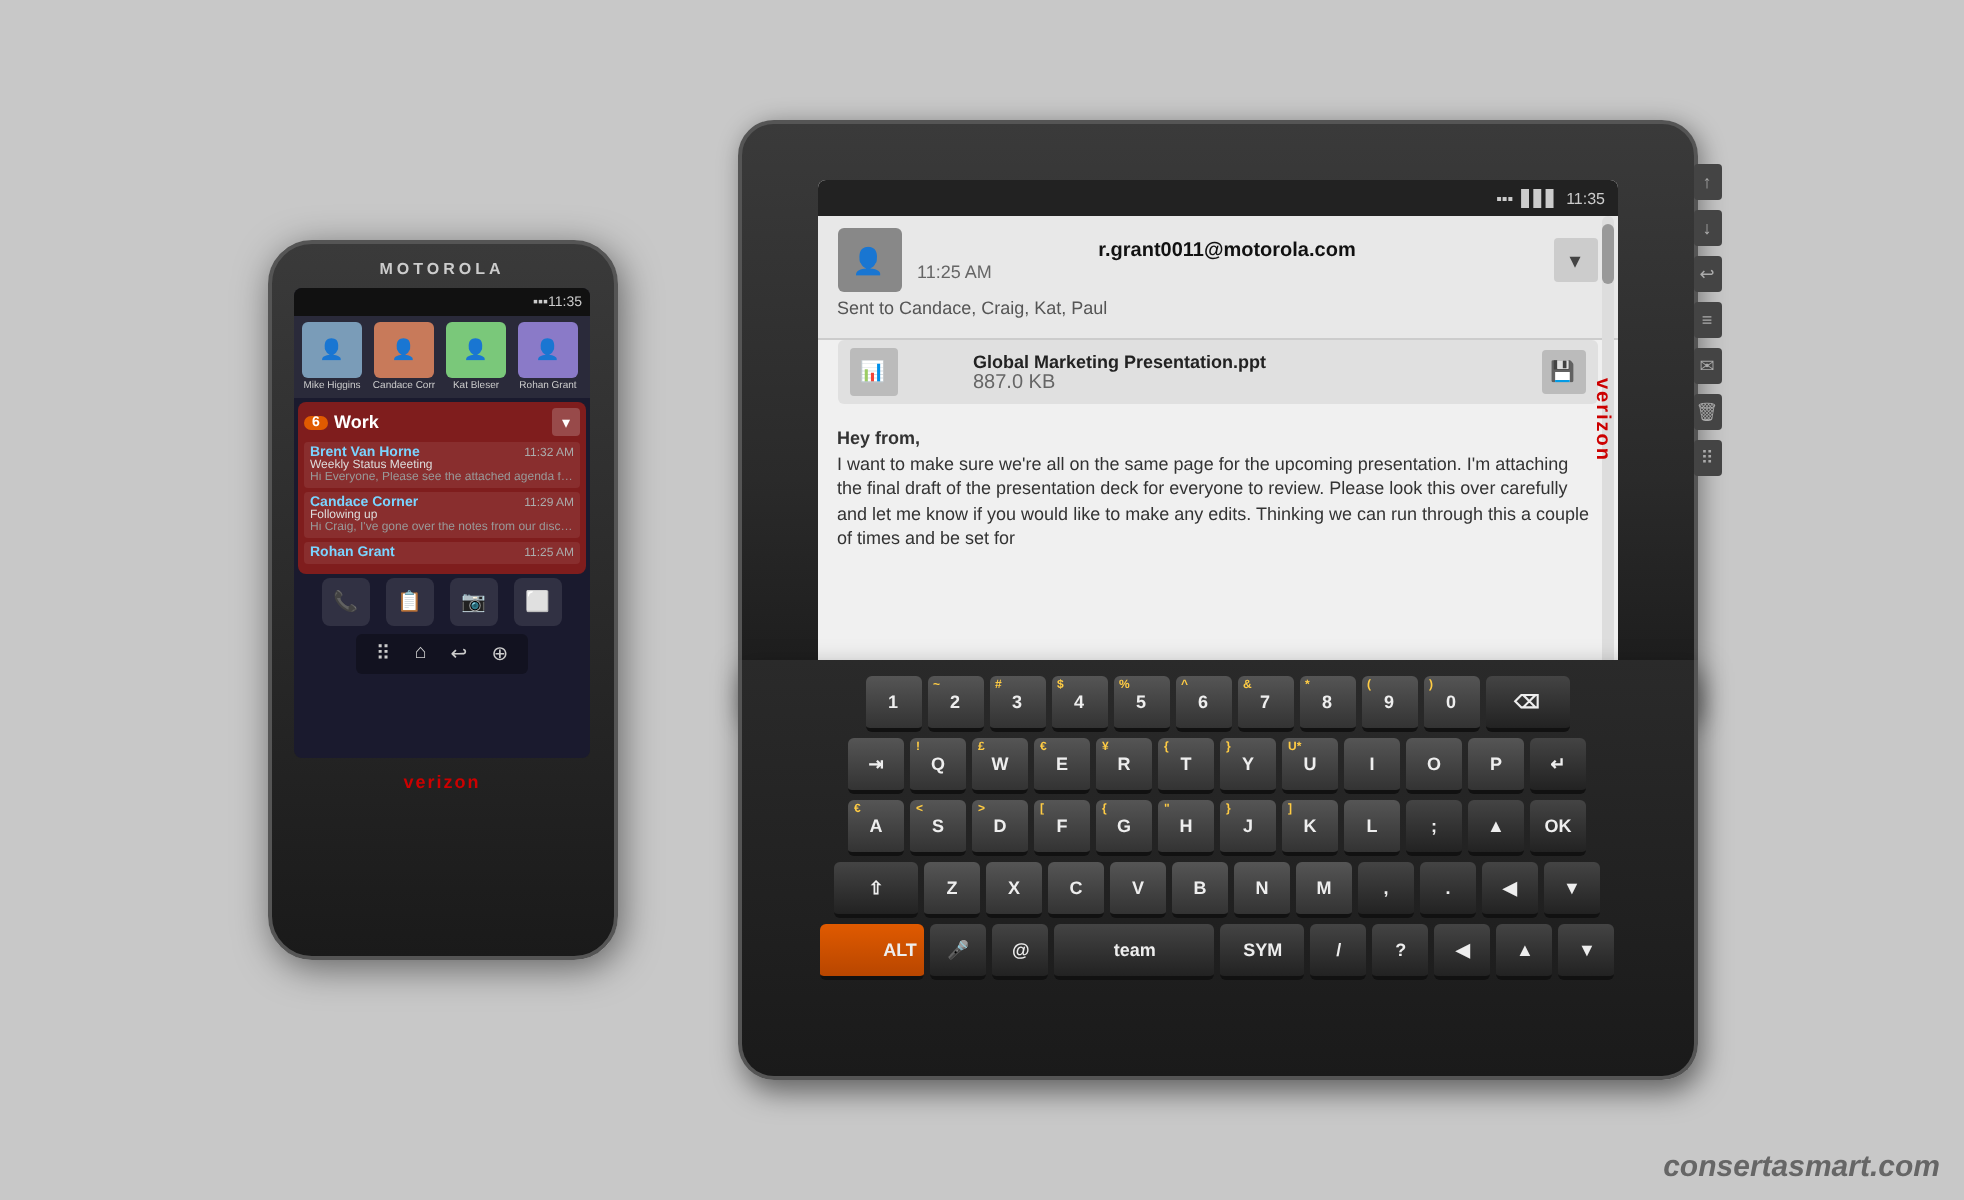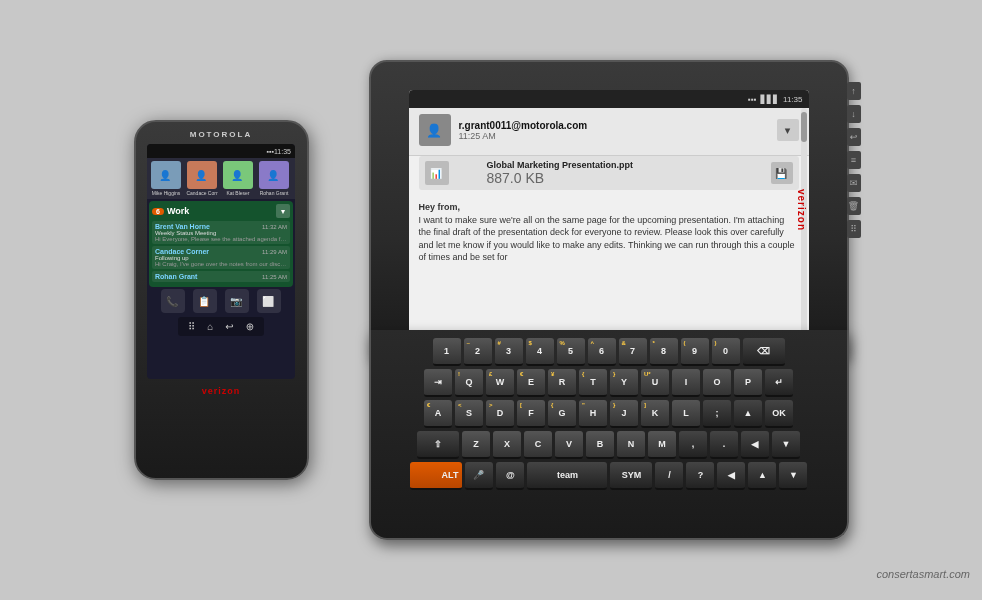--- a/index.html
+++ b/index.html
@@ -10,25 +10,26 @@
       display: flex;
       align-items: center;
       justify-content: center;
       font-family: Arial, sans-serif;
       overflow: hidden;
       position: relative;
     }
 
     .watermark {
       position: absolute;
-      bottom: 20px;
+      bottom: 8px;
       right: 12px;
-      font-size: 11px;
+      font-size: 15px;
       color: #666;
       font-style: italic;
+      font-weight: bold;
     }
 
     .phones-container {
       display: flex;
       align-items: center;
       gap: 60px;
     }
 
     
     .phone1 {
@@ -102,21 +103,21 @@
     .p1-contact-name {
       font-size: 5px;
       color: #ccc;
       text-align: center;
       margin-top: 1px;
       white-space: nowrap;
       overflow: hidden;
       width: 100%;
     }
     .p1-email-widget {
-      background: #14532d;
+      background: #7f1d1d;
       margin: 2px;
       border-radius: 4px;
       padding: 3px;
     }
     .p1-widget-header {
       display: flex;
       align-items: center;
       justify-content: space-between;
       margin-bottom: 3px;
     }
@@ -321,20 +322,21 @@
       font-size: 13px;
       flex-shrink: 0;
     }
     .p2-from-details {
       flex: 1;
     }
     .p2-from-email {
       font-size: 10px;
       color: #111;
       font-weight: bold;
+      text-align: center;
     }
     .p2-from-time {
       font-size: 9px;
       color: #666;
     }
     .p2-download-btn {
       width: 22px;
       height: 22px;
       background: #ccc;
       border-radius: 2px;
@@ -377,21 +379,21 @@
     .p2-attach-info {
       flex: 1;
       margin-left: 32px;
     }
     .p2-attach-name {
       font-size: 9px;
       color: #222;
       font-weight: bold;
     }
     .p2-attach-size {
-      font-size: 14px;
+      font-size: 10px;
       color: #666;
     }
     .p2-attach-save {
       width: 22px;
       height: 22px;
       background: #bbb;
       border-radius: 2px;
       display: flex;
       align-items: center;
       justify-content: center;
@@ -608,20 +610,24 @@
 
           <div class="p2-email-header">
             <div class="p2-from-row">
               <div class="p2-avatar-large">👤</div>
               <div class="p2-from-details">
                 <div class="p2-from-email">r.grant0011@motorola.com</div>
                 <div class="p2-from-time">11:25 AM</div>
               </div>
               <div class="p2-download-btn">▾</div>
             </div>
+            <div class="p2-to-row">
+              <span>Sent to</span>
+              <span>Candace, Craig, Kat, Paul</span>
+            </div>
           </div>
 
           <div class="p2-attachment">
             <div class="p2-attach-icon">📊</div>
             <div class="p2-attach-info">
               <div class="p2-attach-name">Global Marketing Presentation.ppt</div>
               <div class="p2-attach-size">887.0 KB</div>
             </div>
             <div class="p2-attach-save">💾</div>
           </div>

